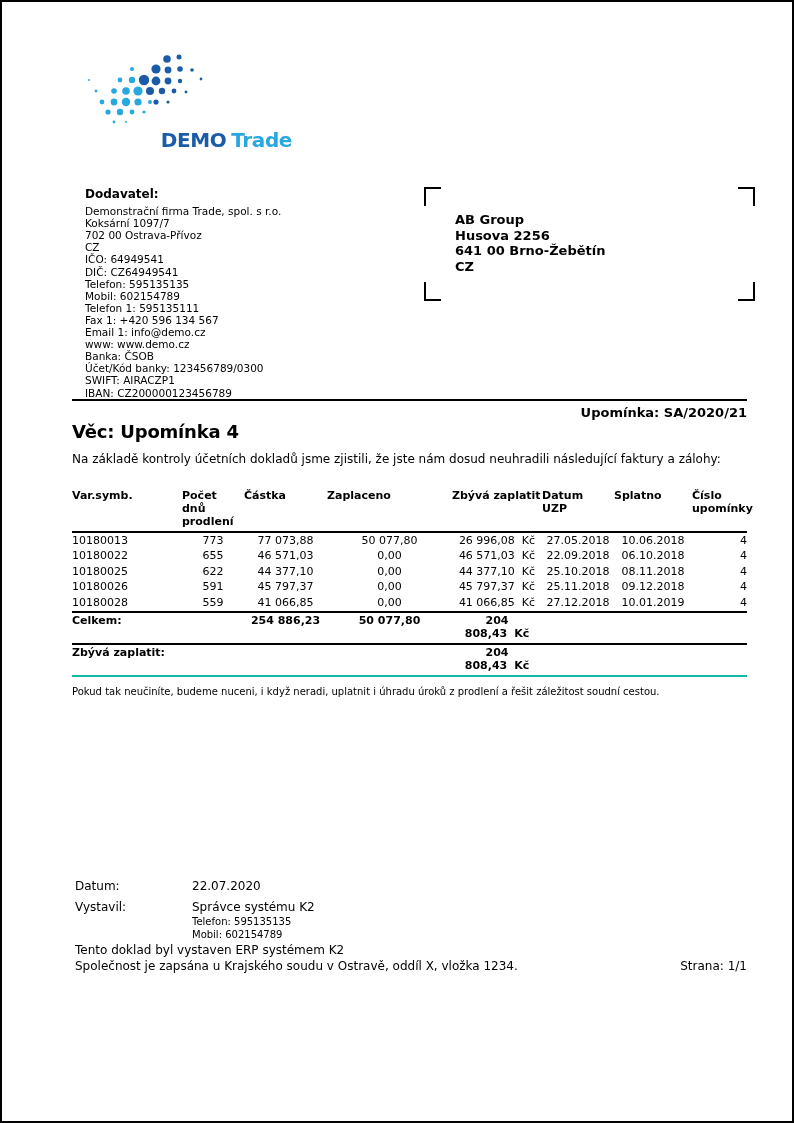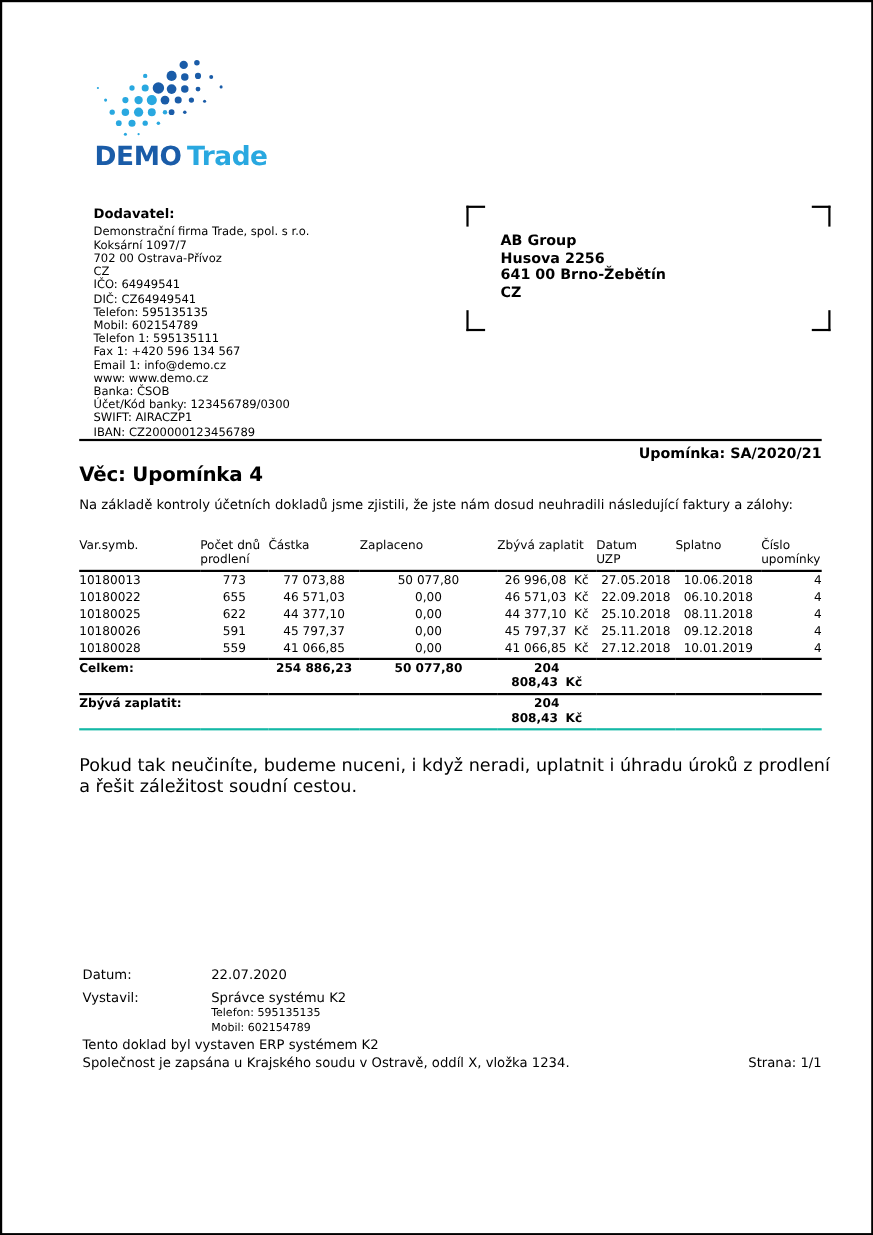--- a/index.html
+++ b/index.html
@@ -13,21 +13,21 @@
   .page{
     position:relative;width:794px;height:1123px;margin:0 auto;
     background:#fff;border:2px solid #000;overflow:hidden;
   }
 
   
   .logo{position:absolute;left:80px;top:48px;width:210px;}
   .logo svg{display:block;}
   .dot-d{fill:var(--brand-primary);}
   .dot-l{fill:var(--brand-secondary);}
-  .logo-text{margin-left:4px;margin-top:-2px;font-size:24px;font-weight:bold;letter-spacing:-0.4px;white-space:nowrap;}
+  .logo-text{margin-left:4px;margin-top:-2px;font-size:20px;font-weight:bold;letter-spacing:-0.4px;white-space:nowrap;text-align:right;}
   .logo-text .t1{color:var(--brand-primary);}
   .logo-text .t2{color:var(--brand-secondary);margin-left:5px;}
 
   
   .supplier{position:absolute;left:83px;top:186px;font-size:10.5px;line-height:12.1px;}
   .supplier-label{font-size:12px;font-weight:bold;margin-bottom:5px;}
 
   
   .recipient-frame{position:absolute;left:422px;top:185px;width:331px;height:114px;}
   .corner{position:absolute;width:17px;height:19px;}
@@ -38,35 +38,35 @@
   .recipient-text{position:absolute;left:31px;top:25px;font-size:13px;font-weight:bold;line-height:15.5px;}
 
   
   .rule-top{position:absolute;left:70px;top:397px;width:675px;border-top:2px solid #000;}
   .doc-number{position:absolute;left:70px;top:403px;width:675px;text-align:right;font-size:13px;font-weight:bold;}
   .subject{position:absolute;left:70px;top:419px;font-size:18px;font-weight:bold;letter-spacing:-0.2px;}
   .intro{position:absolute;left:70px;top:450px;width:690px;font-size:12px;}
 
   
   .invoice-table{position:absolute;left:70px;top:487px;width:675px;border-collapse:collapse;font-size:11px;table-layout:fixed;}
-  .invoice-table th{font-weight:normal;vertical-align:top;text-align:left;line-height:13px;padding:0 0 3px 0;}
+  .invoice-table th{font-weight:bold;vertical-align:top;text-align:left;line-height:13px;padding:0 0 3px 0;}
   .invoice-table thead th{border-bottom:2px solid #000;}
   .invoice-table td{padding:1.5px 0;line-height:12.5px;vertical-align:top;}
   .col-num{text-align:center;}
   .th-right{text-align:right;}
   .th-center,.td-center{text-align:center;}
   .td-days{padding-right:14px;}
   .td-cislo{padding-right:10px;text-align:right;}
   .kc{padding-left:7px;}
   .invoice-table tr.total td{font-weight:bold;border-top:2px solid #000;padding-top:2.5px;padding-bottom:2.5px;}
   .invoice-table tr.total-last td{border-bottom:2px solid #14b8a6;}
 
   
   .notice-bold{position:absolute;left:70px;top:649px;width:690px;font-size:12.5px;font-weight:bold;}
-  .notice{position:absolute;left:70px;top:684px;width:690px;font-size:16px;}
+  .notice{position:absolute;left:70px;top:684px;width:690px;font-size:10px;}
 
   
   .signoff{position:absolute;left:73px;top:877px;font-size:12px;}
   .signoff-row{display:flex;margin-bottom:7px;}
   .signoff-label{width:117px;}
   .signoff-sub{margin-left:117px;font-size:10px;line-height:13px;}
   .erp-note{position:absolute;left:73px;top:941px;font-size:12px;}
   .registry-row{position:absolute;left:73px;top:957px;width:672px;display:flex;justify-content:space-between;font-size:12px;}
 </style>
 </head>

